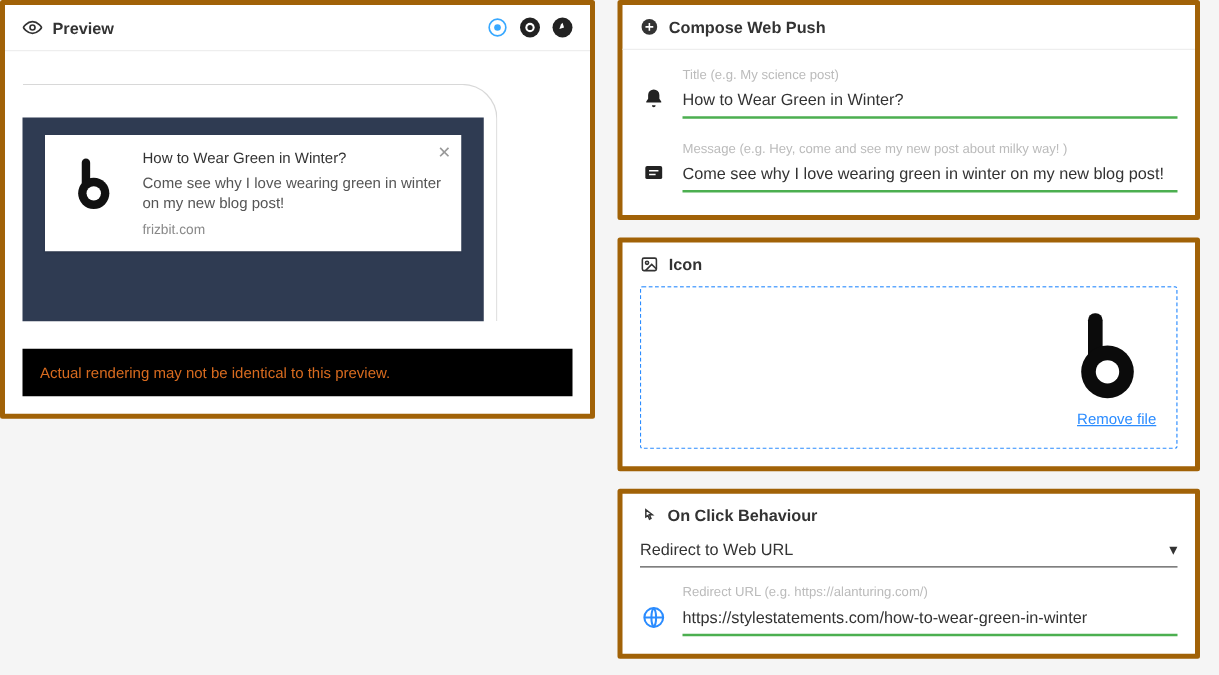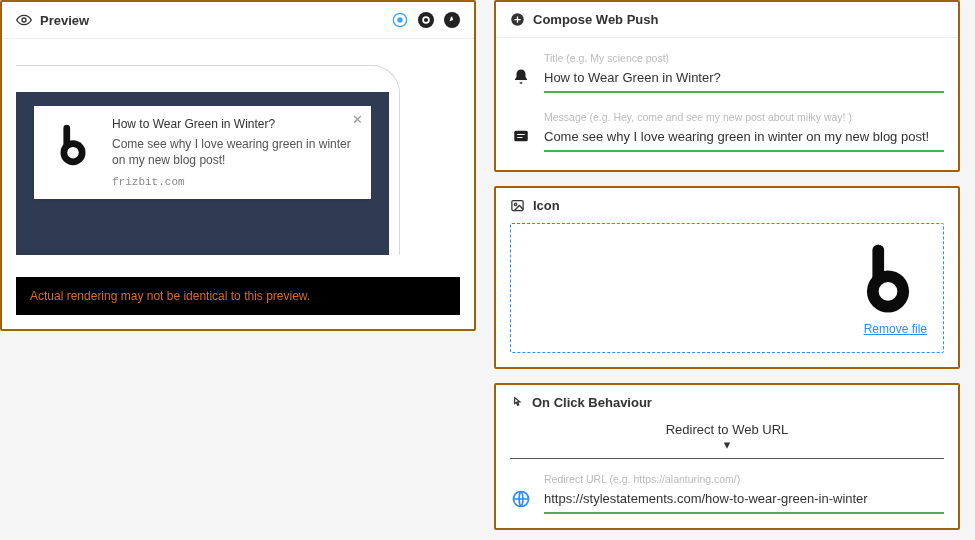--- a/index.html
+++ b/index.html
@@ -15,21 +15,21 @@
   .layout {
     display: flex;
     gap: 18px;
     padding: 0;
   }
   .col-left { width: 476px; }
   .col-right { width: 466px; display: flex; flex-direction: column; gap: 14px; }
 
   .card {
     background: #fff;
-    border: 2px solid #a16207;
+    border: 4px solid #a16207;
     border-radius: 2px;
   }
   .card-header {
     display: flex;
     align-items: center;
     padding: 10px 14px;
     border-bottom: 1px solid #eee;
     font-weight: 600;
     color: #333;
     gap: 8px;
@@ -60,21 +60,21 @@
     box-shadow: 0 1px 2px rgba(0,0,0,0.1);
   }
   .notif-icon {
     width: 58px; height: 58px;
     display:flex; align-items:center; justify-content:center;
     flex-shrink:0;
   }
   .notif-body { flex:1; font-size:12px; line-height:1.35; color:#555; }
   .notif-title { color:#333; margin-bottom:4px; }
   .notif-msg { margin-bottom:6px; }
-  .notif-domain { color:#888; font-size:11px;font-family:Liberation Mono, monospace; }
+  .notif-domain { color:#888; font-size:11px; }
   .notif-close { position:absolute; top:6px; right:8px; color:#999; font-size:13px; font-family: Arial; }
 
   .warning-strip {
     background: #000000;
     color: #d86b1f;
     font-size: 12px;
     padding: 12px 14px;
     margin-top: 22px;
   }
 
@@ -107,21 +107,20 @@
     gap:4px;
   }
   .remove-link { color:#2b8cff; font-size:12px; }
 
   .select-row {
     display:flex; align-items:center;
     border-bottom:1px solid #555;
     padding:4px 0 6px 0;
     font-size:13px;
     cursor:pointer;
-    flex-direction:column;
   }
   .select-row .spacer { flex:1; }
 
   
   .browser-icons { display:flex; gap:10px; align-items:center; }
   .bcircle { width:16px; height:16px; border-radius:50%; display:flex; align-items:center; justify-content:center; }
 
   svg { display:block; }
 </style>
 </head>

